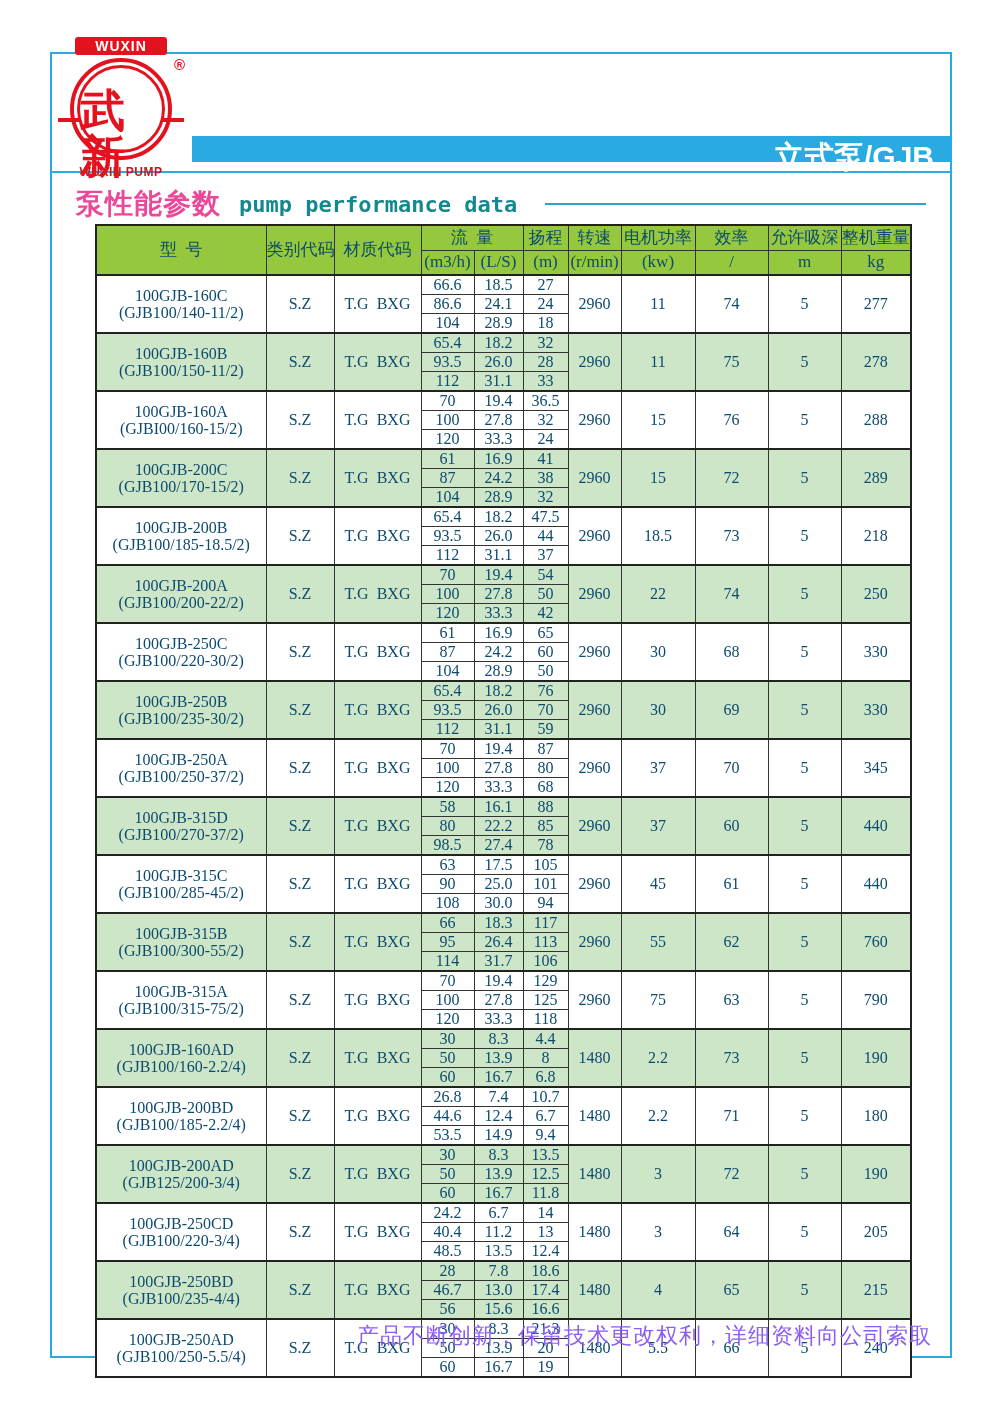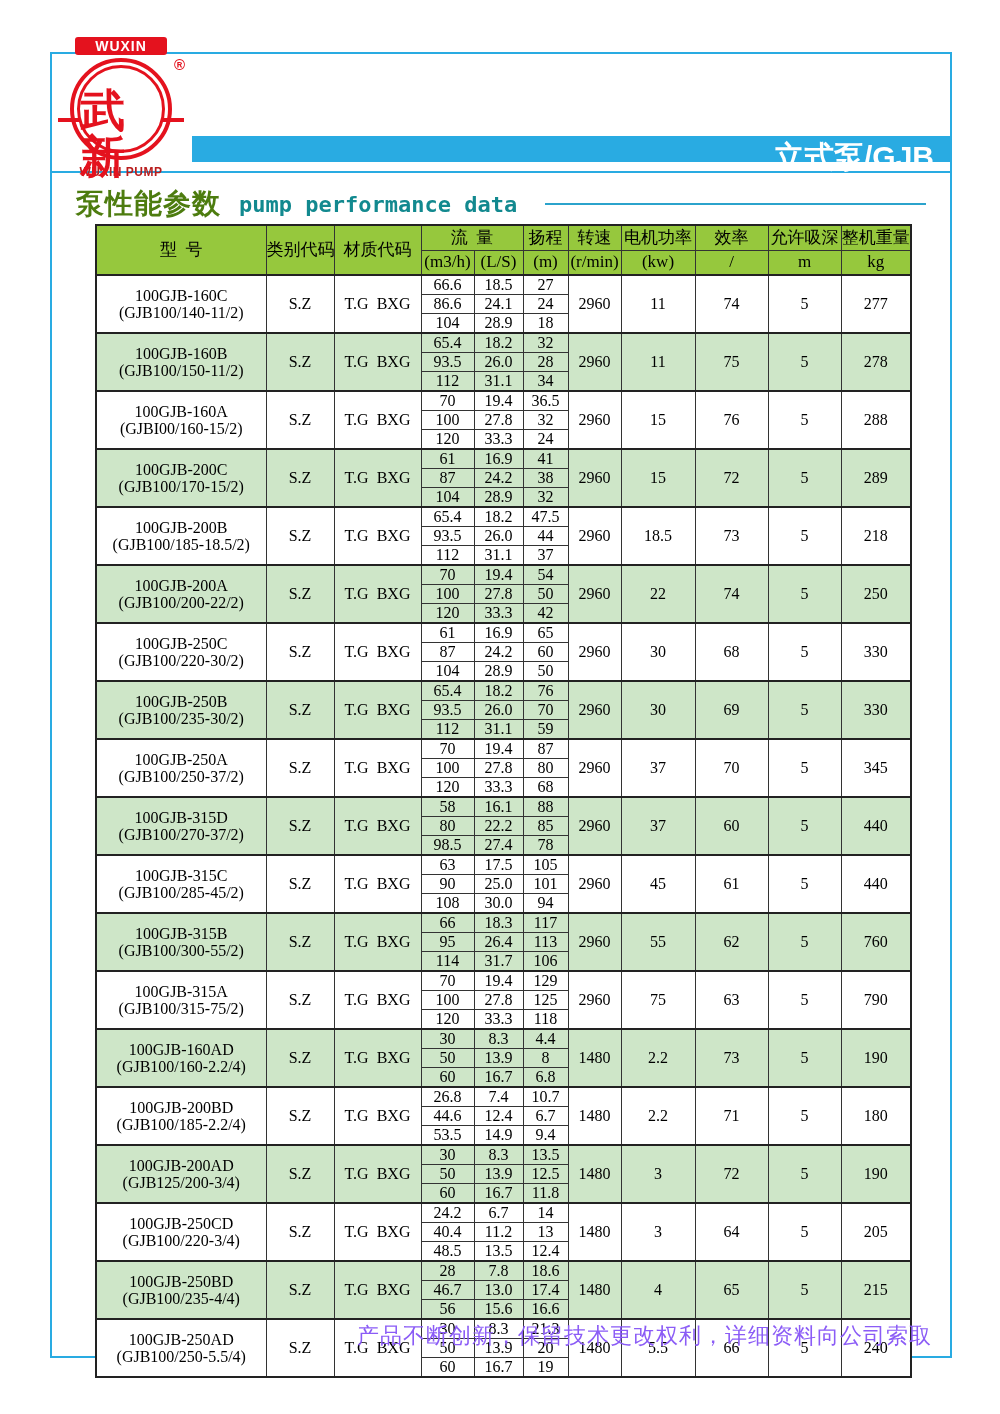--- a/index.html
+++ b/index.html
@@ -26,29 +26,29 @@
   .logo-wuxin { position:relative; z-index:2; background:#E4121E; color:#fff;
                 font-family:"Liberation Sans", sans-serif; font-weight:bold; font-size:14px;
                 line-height:18px; padding:0 20px; border-radius:3px; letter-spacing:1px; margin-bottom:18px; }
   .logo-cn { position:relative; z-index:2; color:#E4121E; font-weight:bold; font-size:45px;
              line-height:1.02; letter-spacing:2px;margin-top:16px; }
   .logo-caption { color:#b91c1c; font-family:"Liberation Sans", sans-serif; font-weight:bold;
                   font-size:12px; margin-top:5px; text-align:center; width:118px; letter-spacing:0.5px; }
 
   
   .title-row { display:flex; align-items:center; margin:15px 24px 0 24px; height:32px; }
-  .title-cn { color:#4d7c0f; font-family:"Liberation Sans", sans-serif; font-weight:bold;
+  .title-cn { color:#ec4899; font-family:"Liberation Sans", sans-serif; font-weight:bold;
               font-size:28px; letter-spacing:1px; }
   .title-en { color:#12898F; font-family:"DejaVu Sans Mono", monospace; font-weight:bold;
               font-size:22px; margin-left:18px; }
   .title-line { flex:1; height:2px; background:#2BA3CC; margin-left:28px; }
 
   
   table.pump { border-collapse:collapse; table-layout:fixed; width:815px; margin:4px 0 0 43px;
-               color:#000000; border:2px solid #222; }
+               color:#0c4a6e; border:2px solid #222; }
   .pump th, .pump td { border:1px solid #333; text-align:center; vertical-align:middle;
                        padding:0; overflow:hidden; }
   .pump thead th { background:#96C83D; font-weight:normal; font-size:17px; height:25px;
                    line-height:22px; white-space:pre; border-bottom:1px solid #333; }
   .pump tbody td { height:18px; line-height:18px; font-size:16px; background:#fff; }
   .pump tbody tr.shaded td { background:#CEE6C8; }
   .pump tbody tr.group-start td { border-top:2px solid #222; }
   .model-cell { font-size:15px; }
   .model-cell div { line-height:17px; }
   .mat { white-space:pre; }
@@ -166,21 +166,21 @@
             <td rowspan="3">278</td>
           </tr>
           <tr class="shaded">
             <td>93.5</td>
             <td>26.0</td>
             <td>28</td>
           </tr>
           <tr class="shaded">
             <td>112</td>
             <td>31.1</td>
-            <td>34</td>
+            <td>33</td>
           </tr>
           <tr class=" group-start">
             <td class="model-cell" rowspan="3">
               <div>100GJB-160A</div>
               <div>(GJBI00/160-15/2)</div>
             </td>
             <td rowspan="3">S.Z</td>
             <td class="mat" rowspan="3">T.G  BXG</td>
             <td>70</td>
             <td>19.4</td>

